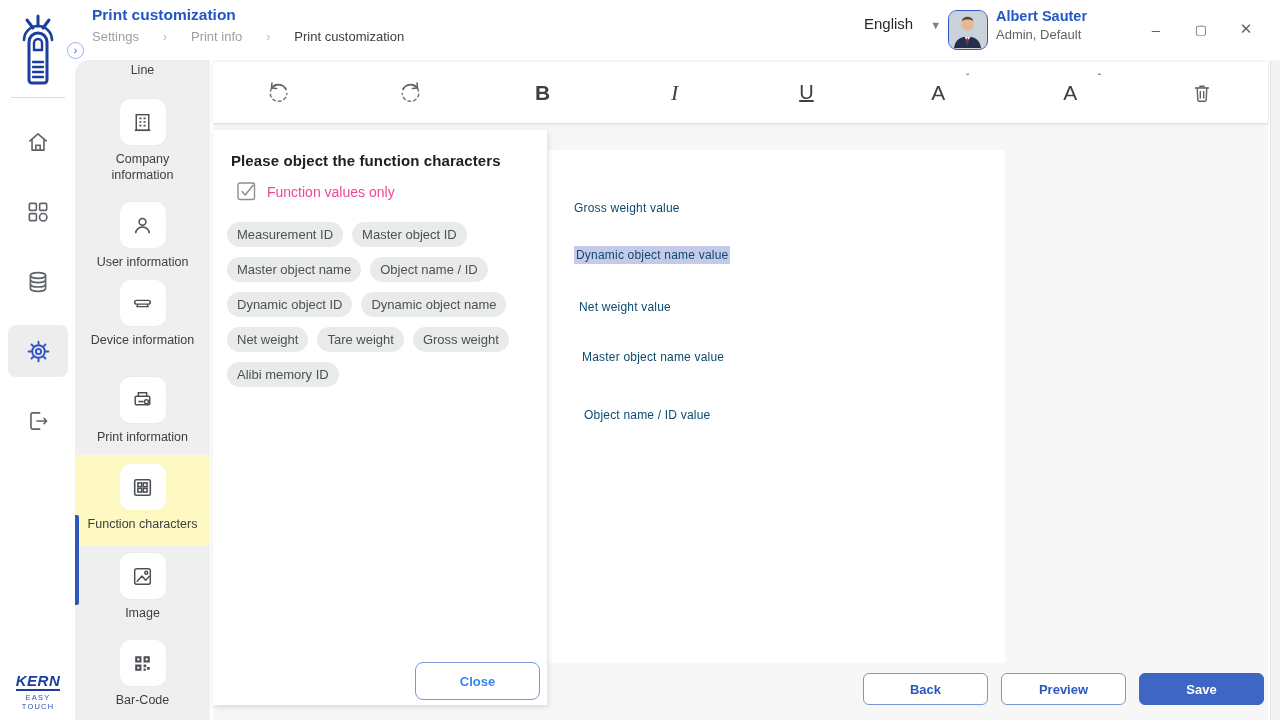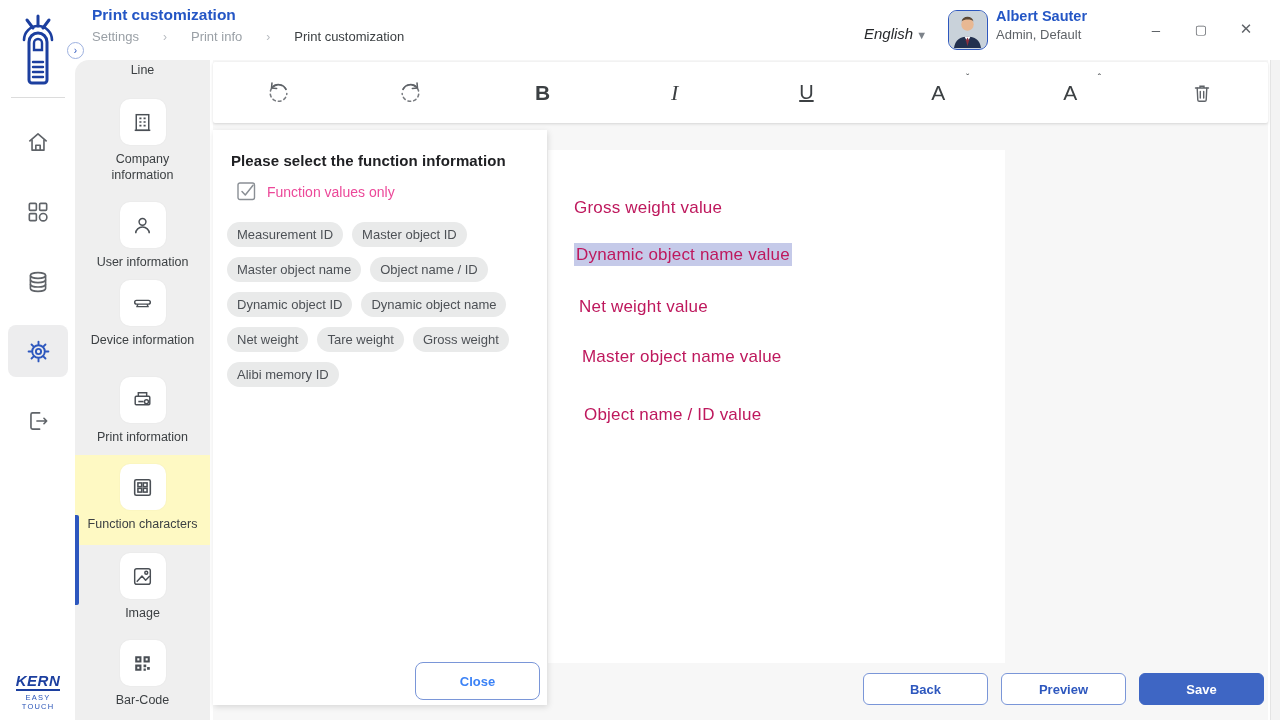--- a/index.html
+++ b/index.html
@@ -16,21 +16,21 @@
   #kern-logo { left:8px; top:672px; width:60px; text-align:center; }
   #kern-word { font-style:italic; font-weight:800; font-size:15px; color:#1c3f9f; letter-spacing:.5px; border-bottom:2px solid #1c3f9f; display:inline-block; line-height:1.05; }
   #kern-sub { font-size:7.5px; color:#2a55b8; letter-spacing:1.2px; margin-top:2px; }
 
   
   #header { left:75px; top:0; width:1205px; height:60px; background:#fff; z-index:4; }
   #page-title { left:17px; top:6px; font-size:15.5px; font-weight:700; color:#2456c5; }
   #breadcrumb { left:17px; top:29px; font-size:13px; color:#9aa0a6; display:flex; gap:24px; align-items:center; }
   #breadcrumb .sep { color:#b7bbc0; font-size:12px; }
   #breadcrumb .current { color:#3c4043; }
-  #lang { left:789px; top:25px; font-size:15px; color:#26282b; display:flex; align-items:center; gap:3px; cursor:pointer;font-style:italic; }
+  #lang { left:789px; top:15px; font-size:15px; color:#26282b; display:flex; align-items:center; gap:17px; cursor:pointer; }
   #lang .chev { color:#7d838a; font-size:11px; transform:translateY(1px); }
   #avatar { left:873px; top:10px; width:40px; height:40px; border:1.5px solid #2d57be; border-radius:9px; overflow:hidden; background:#cfd6de; cursor:pointer; }
   #user-name { left:921px; top:8px; font-size:14.5px; font-weight:700; color:#2456c5; }
   #user-role { left:921px; top:27px; font-size:13px; color:#5f6368; }
   .winbtn { top:14px; width:30px; height:30px; display:flex; align-items:center; justify-content:center; color:#5f6368; font-size:15px; cursor:pointer; }
 
   
   #nav-toggle { left:67px; top:42px; width:17px; height:17px; border:1px solid #9db1e0; border-radius:50%; background:#fff; color:#2d57be; font-size:10px; display:flex; align-items:center; justify-content:center; z-index:6; cursor:pointer; }
 
   
@@ -58,21 +58,21 @@
   #dialog-title { left:18px; top:22px; font-size:15px; font-weight:600; color:#202124; letter-spacing:.1px; }
   #chk-row { left:24px; top:52px; display:flex; gap:11px; align-items:center; cursor:pointer; }
   #chk-label { font-size:14px; color:#ec4899; }
   #chips { left:14px; top:92px; width:306px; display:flex; flex-wrap:wrap; gap:10px 9px; }
   .chip { background:#e9eaea; color:#4d5156; font-size:13px; padding:5px 10px; border-radius:14px; white-space:nowrap; cursor:pointer; }
   #close-btn { right:7px; bottom:5px; width:125px; height:38px; background:#fff; border:1px solid #7a96d8;
                border-radius:8px; color:#3b82f6; font-size:13px; font-weight:600; display:flex; align-items:center; justify-content:center; cursor:pointer; }
 
   
   #doc { left:335px; top:90px; width:457px; height:513px; background:#fff; padding:44px 0 0 24px; }
-  .dline { font-size:17px; color:#be185d; letter-spacing:.2px; line-height:28px; cursor:pointer; }
+  .dline { font-size:12px; color:#0c4a6e; letter-spacing:.2px; line-height:28px; cursor:pointer; }
   .dline span { padding:2px 2px; }
   .dl0 { margin-left:0;  margin-bottom:19px; }
   .dl1 { margin-left:2px; margin-bottom:24px; }
   .dl2 { margin-left:5px; margin-bottom:22px; }
   .dl3 { margin-left:8px; margin-bottom:30px; }
   .dl4 { margin-left:10px; }
   .dl1 span { background:#c5cae9; }
 
   
   .action-btn { top:613px; width:125px; height:32px; border-radius:6px; font-size:13px; font-weight:600;
@@ -305,21 +305,21 @@
     <div class="tool-btn">
       <svg width="24" height="24" viewBox="0 0 24 24" fill="none" stroke="#5f6368" stroke-width="1.4" stroke-linecap="round">
         <path d="M5.5 7 h13 M10 7 V5.2 h4 V7"></path>
         <path d="M7.2 7 l.6 12 a1.4 1.4 0 0 0 1.4 1.3 h5.6 a1.4 1.4 0 0 0 1.4 -1.3 l.6 -12"></path>
         <path d="M10.3 10.5 v6.5 M13.7 10.5 v6.5"></path>
       </svg>
     </div>
   </div>
 
   <div id="dialog" class="abs">
-    <div id="dialog-title" class="abs">Please select the function information</div>
+    <div id="dialog-title" class="abs">Please object the function characters</div>
     <div id="chk-row" class="abs">
       <svg width="19" height="19" viewBox="0 0 19 19" fill="none" stroke="#8a8f95">
         <rect x="1" y="1" width="16.5" height="16.5" rx="2" stroke-width="1.4"></rect>
         <path d="M5 9.5 L8.3 13 L16 3.2" stroke-width="1.5" stroke-linecap="round" stroke-linejoin="round"></path>
       </svg>
       <span id="chk-label">Function values only</span>
     </div>
     <div id="chips" class="abs">
       <span class="chip">Measurement ID</span>
       <span class="chip">Master object ID</span>

